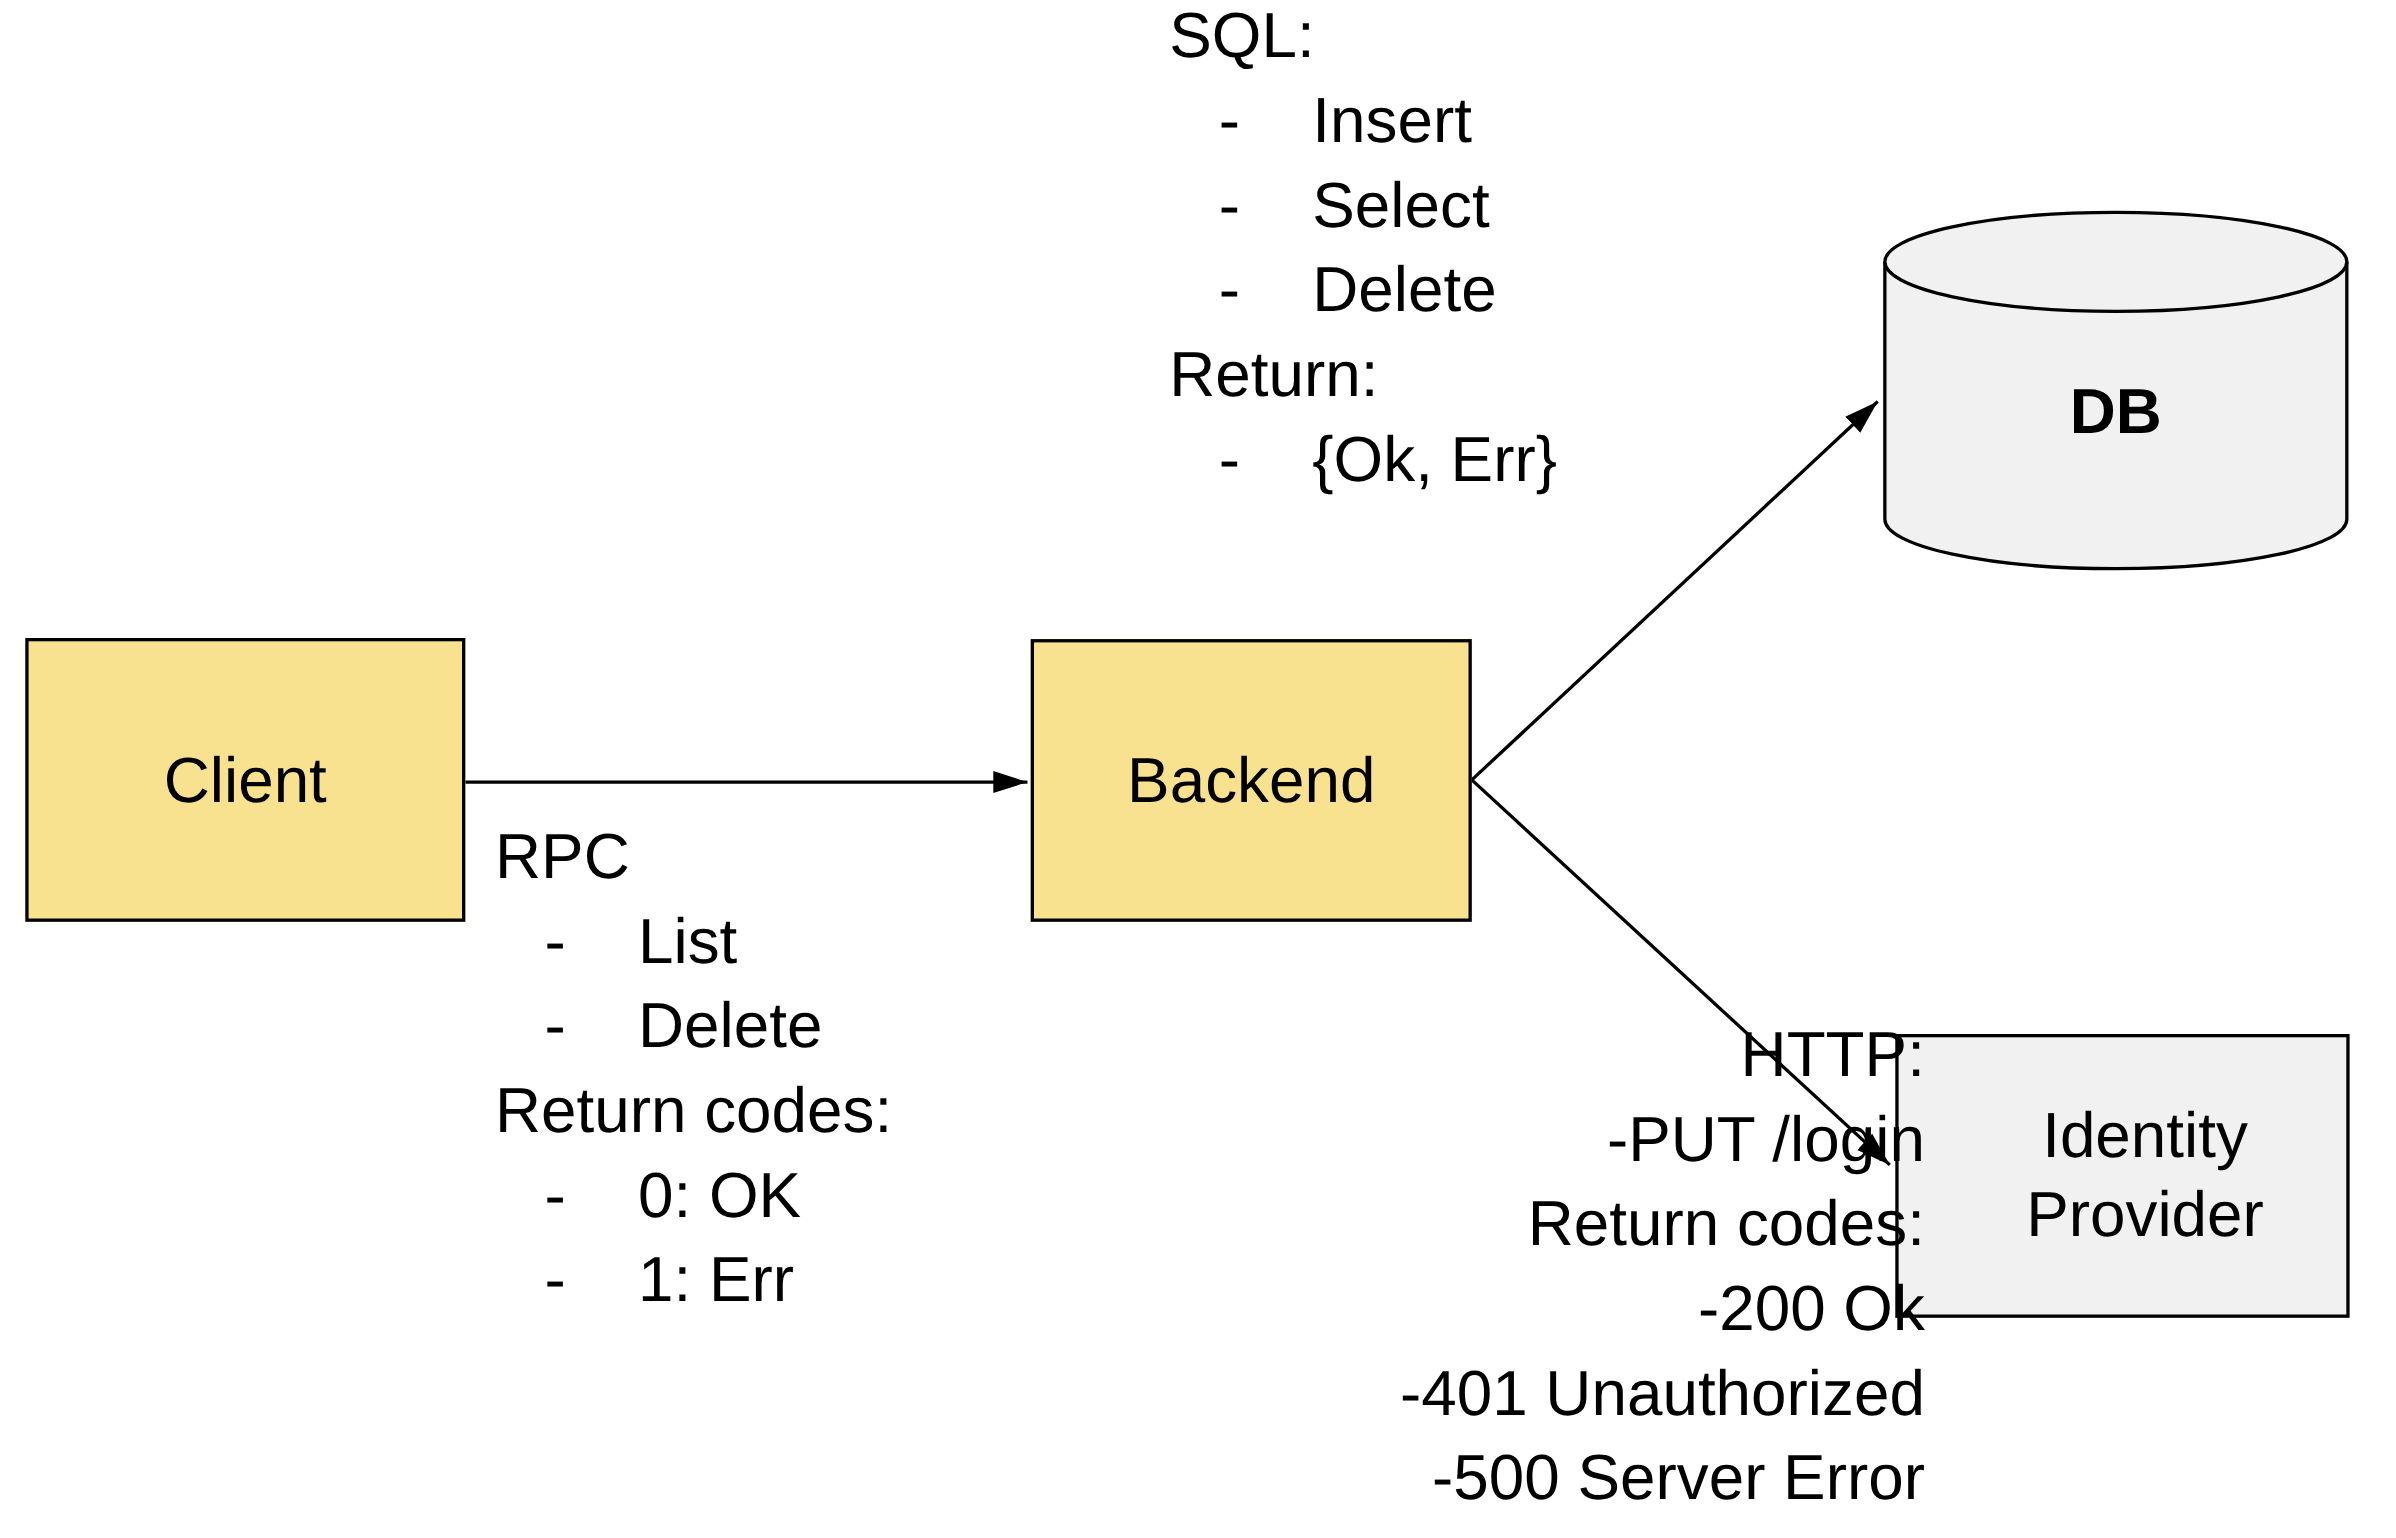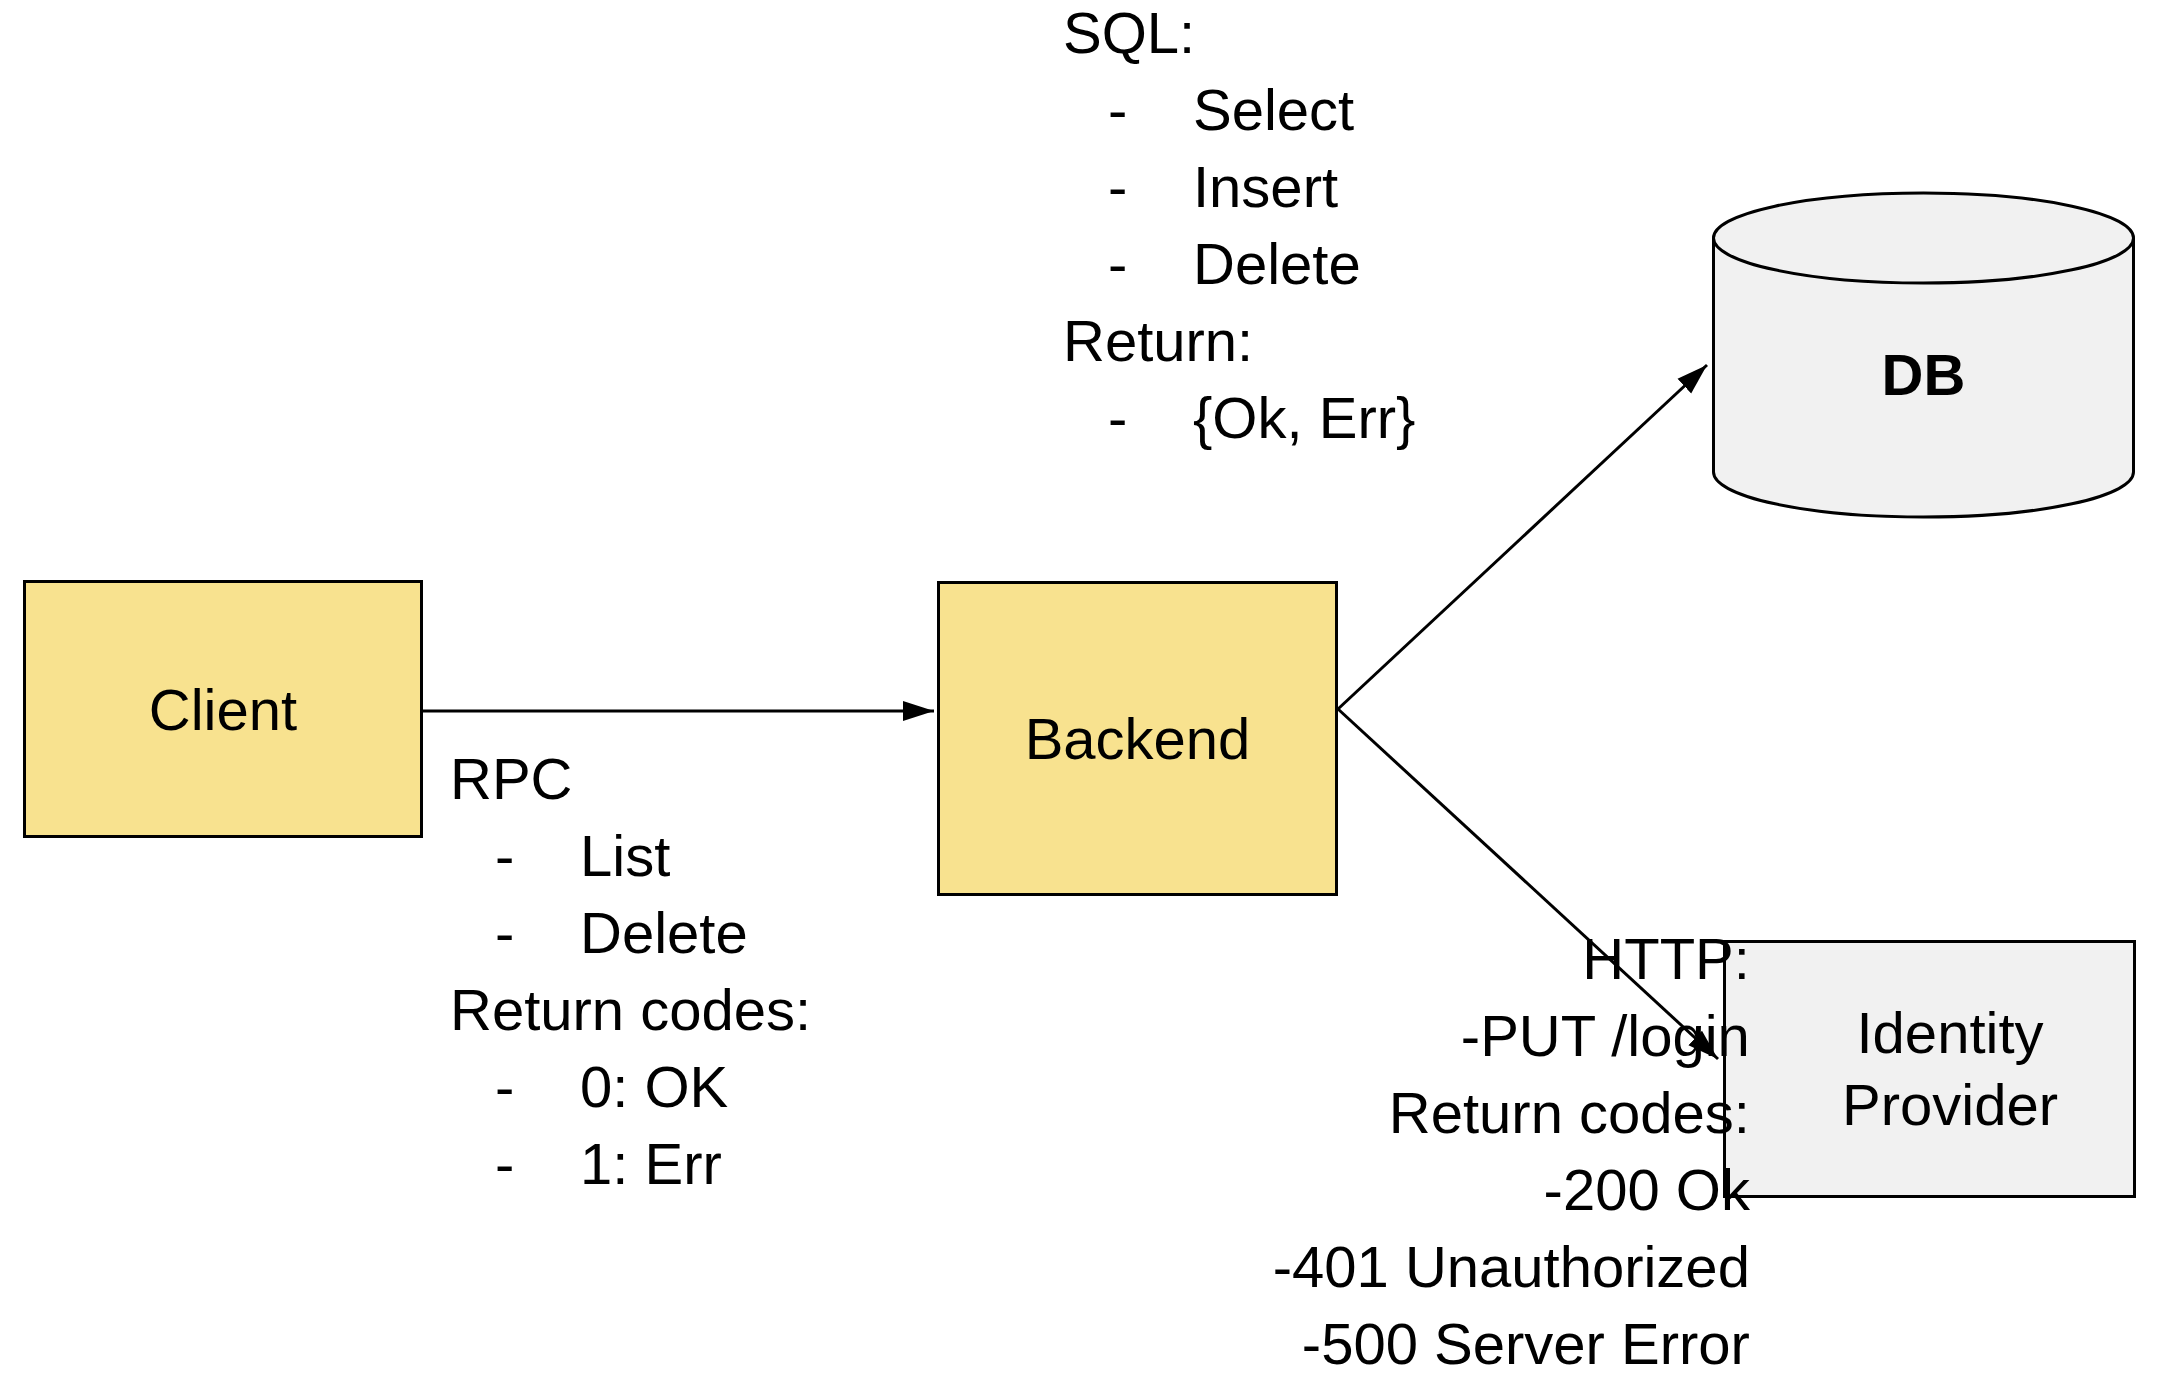--- a/index.html
+++ b/index.html
@@ -23,21 +23,21 @@
     border: 3px solid #000000;
     display: flex;
     align-items: center;
     justify-content: center;
     font-size: 58px;
     text-align: center;
   }
   .node.yellow { background: #f8e28f; justify-content: center; }
   .node.gray   { background: #f1f1f1; padding-left: 41px; }
   #client   { left: 23px;  top: 580px; width: 400px; height: 258px; }
-  #backend  { left: 937px; top: 581px; width: 401px; height: 315px; }
+  #backend  { left: 937px; top: 581px; width: 401px; height: 257px; }
   #identity-provider {
     left: 1723px; top: 940px; width: 413px; height: 258px;
     line-height: 72px;
   }
   #identity-provider .label-inner { width: 300px; }
   #db-label {
     position: absolute;
     left: 1712px; top: 346px; width: 423px;
     font-size: 58px; line-height: 58px;
     text-align: center;
@@ -87,22 +87,22 @@
   </div>
 
   <div id="db-label">DB</div>
 
   <div id="identity-provider" class="node gray">
     <span class="label-inner">Identity Provider</span>
   </div>
 
   <div id="ann-sql" class="ann">
     <span class="ln"><span>SQL:</span></span>
+    <span class="ln bullet"><span class="dash">-</span><span>Insert</span></span>
     <span class="ln bullet"><span class="dash">-</span><span>Select</span></span>
-    <span class="ln bullet"><span class="dash">-</span><span>Insert</span></span>
     <span class="ln bullet"><span class="dash">-</span><span>Delete</span></span>
     <span class="ln"><span>Return:</span></span>
     <span class="ln bullet"><span class="dash">-</span><span>{Ok, Err}</span></span>
   </div>
 
   <div id="ann-rpc" class="ann">
     <span class="ln"><span>RPC</span></span>
     <span class="ln bullet"><span class="dash">-</span><span>List</span></span>
     <span class="ln bullet"><span class="dash">-</span><span>Delete</span></span>
     <span class="ln"><span>Return codes:</span></span>

